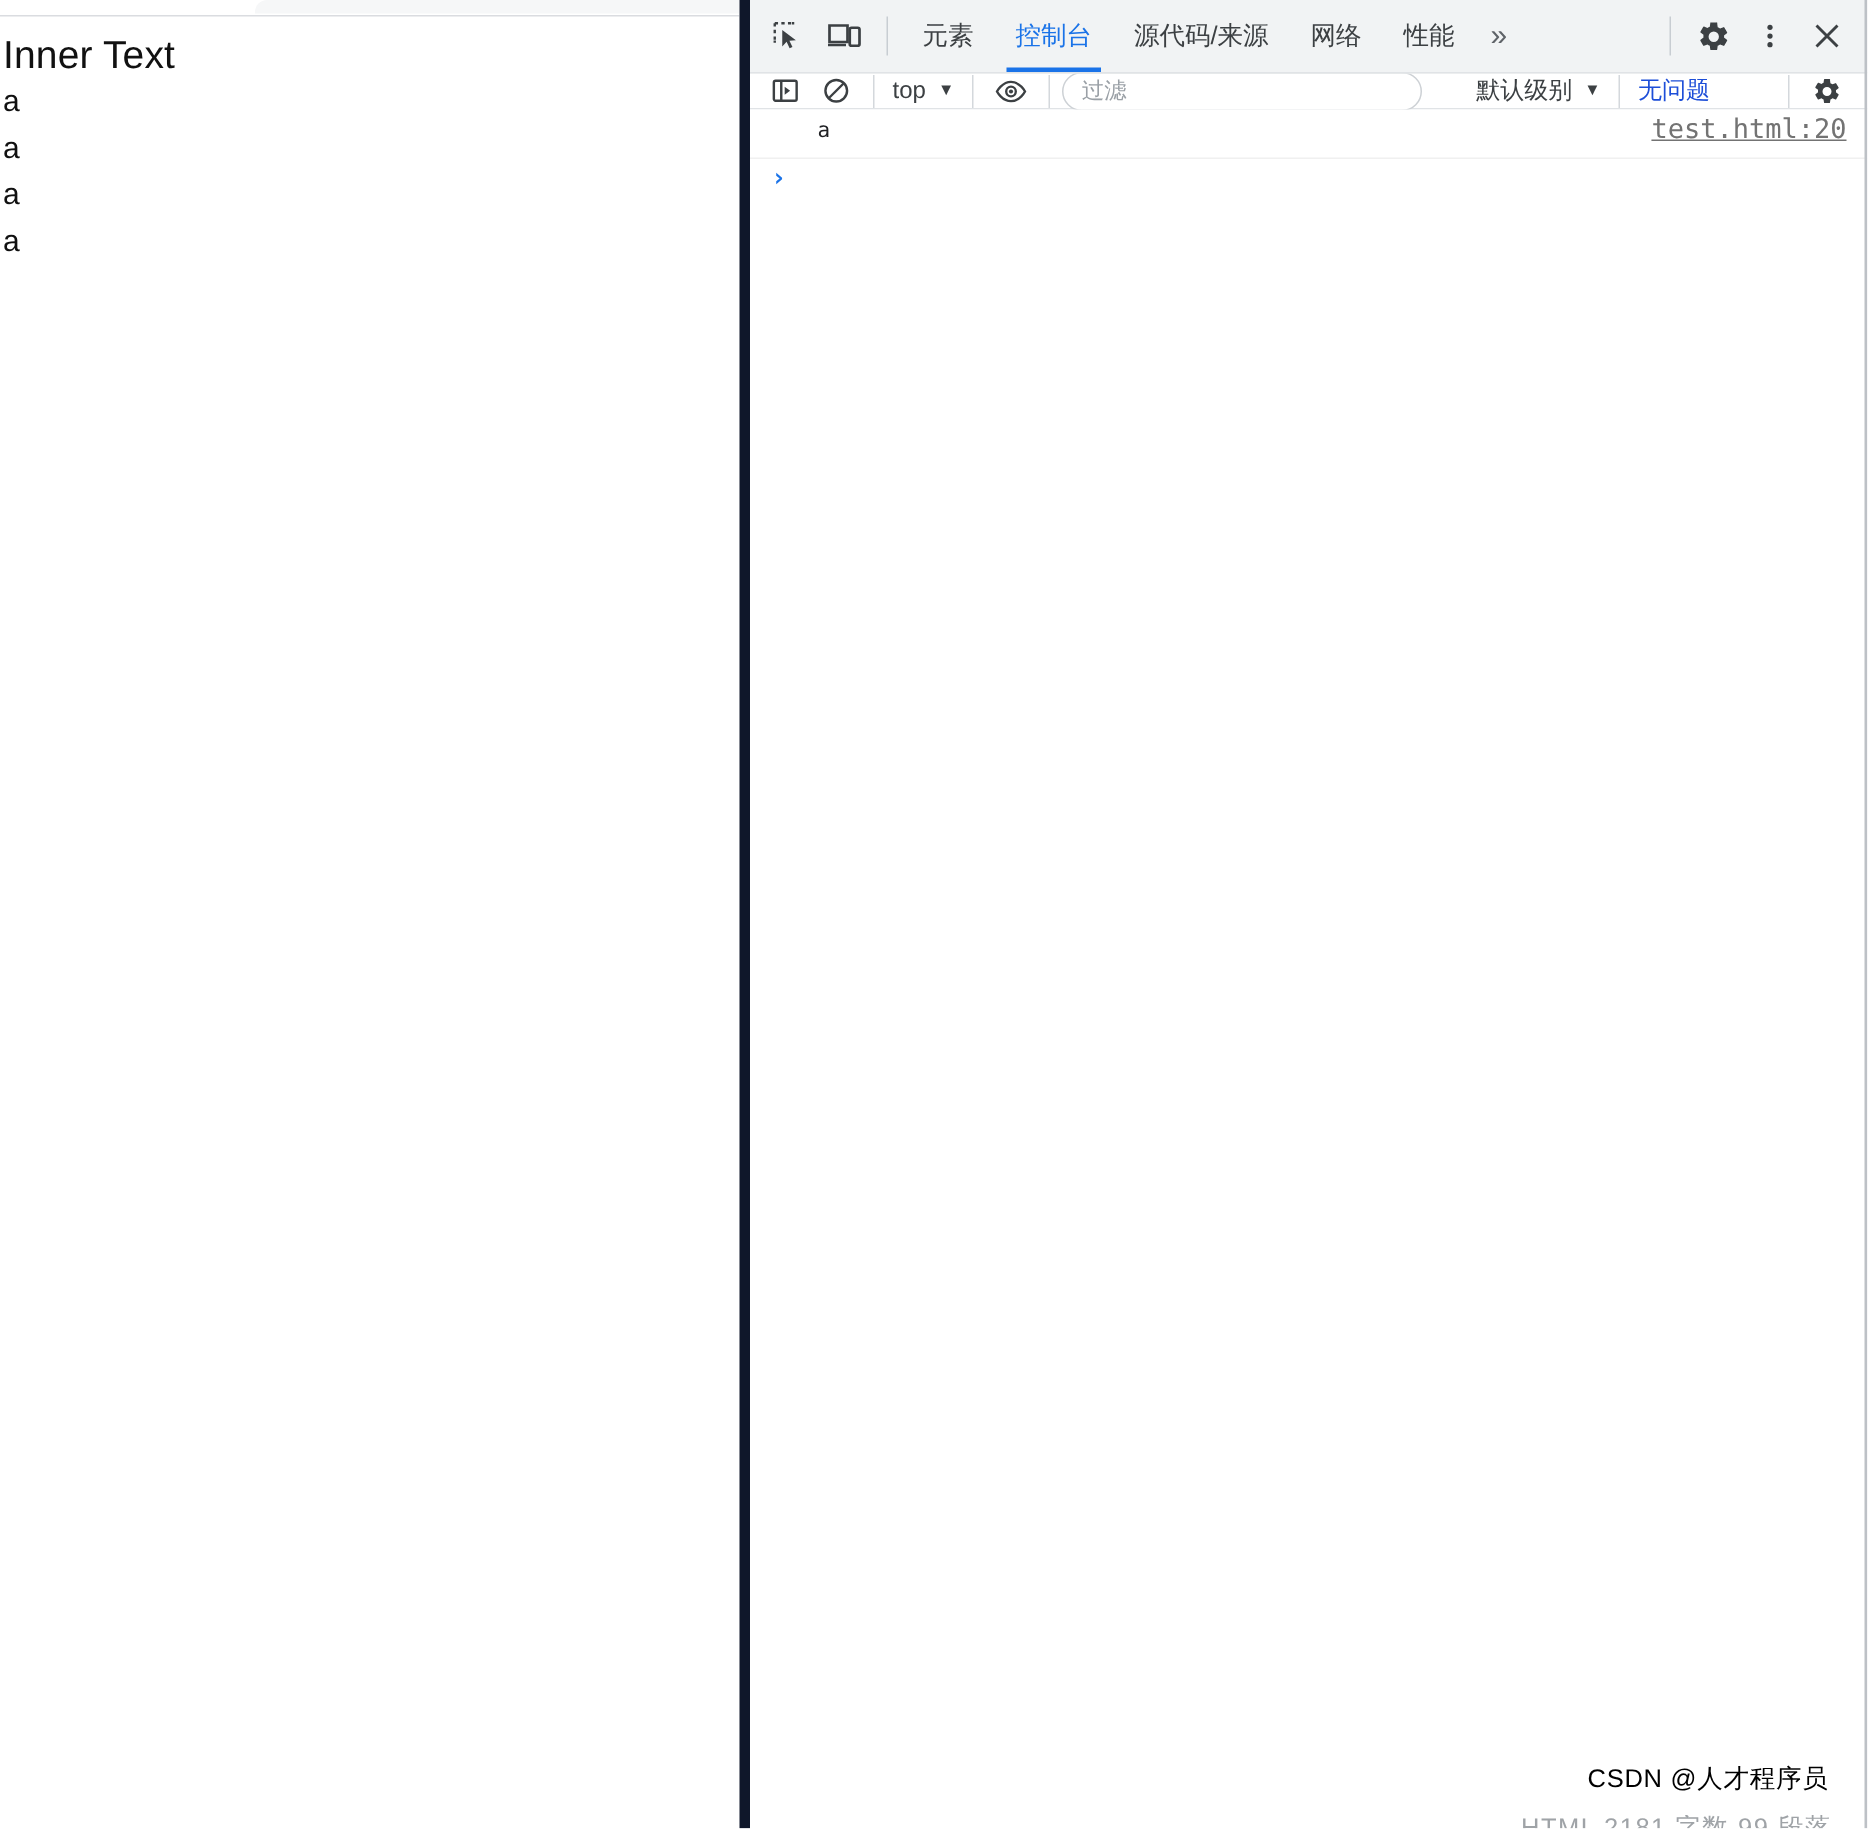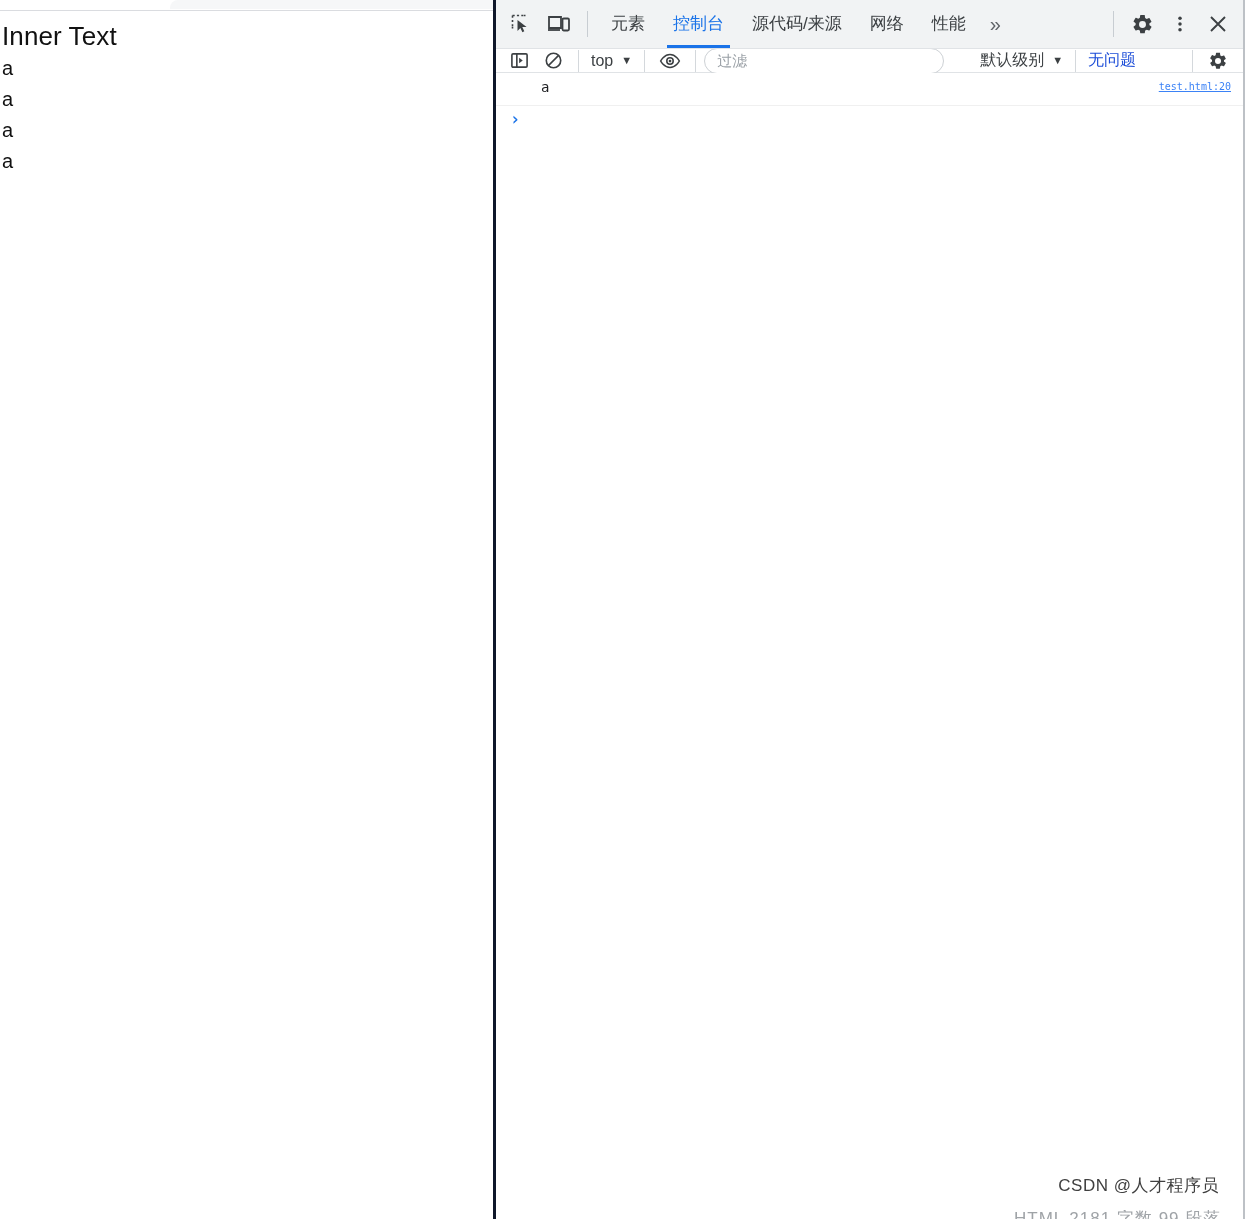--- a/index.html
+++ b/index.html
@@ -61,21 +61,21 @@
     color: #111111;
   }
 
   
   #devtools {
     position: absolute;
     left: 493px; top: 0;
     width: 752px;
     height: 1219px;
     background: #ffffff;
-    border-left: 3px solid #0f172a;
+    border-left: 7px solid #0f172a;
     box-sizing: border-box;
   }
 
   
   .dt-toolbar {
     display: flex;
     align-items: center;
     height: 49px;
     background: #f1f3f4;
     border-bottom: 1px solid #e0e3e6;
@@ -208,22 +208,22 @@
   .console-msg {
     font-family: "DejaVu Sans Mono", monospace;
     font-size: 14px;
     color: #202124;
     padding-left: 45px;
     line-height: 18px;
     flex: 1;
   }
   .console-src {
     font-family: "DejaVu Sans Mono", monospace;
-    font-size: 10px;
-    color: #3b82f6;
+    font-size: 18px;
+    color: #737373;
     text-decoration: underline;
     cursor: pointer;
     line-height: 18px;
     white-space: nowrap;
   }
   .console-prompt {
     display: flex;
     align-items: center;
     height: 26px;
     padding-left: 14px;
@@ -247,21 +247,21 @@
     width: 2px; height: 1219px;
     background: #bdc1c6;
   }
 
   
   .watermark {
     position: absolute;
     right: 26px;
     bottom: 22px;
     font-size: 17px;
-    color: #404040;
+    color: #000000;
     letter-spacing: 0.5px;
     white-space: nowrap;
     pointer-events: none;
   }
   
   .bottom-strip {
     position: absolute;
     left: 1014px;
     bottom: 0;
     width: 210px;

